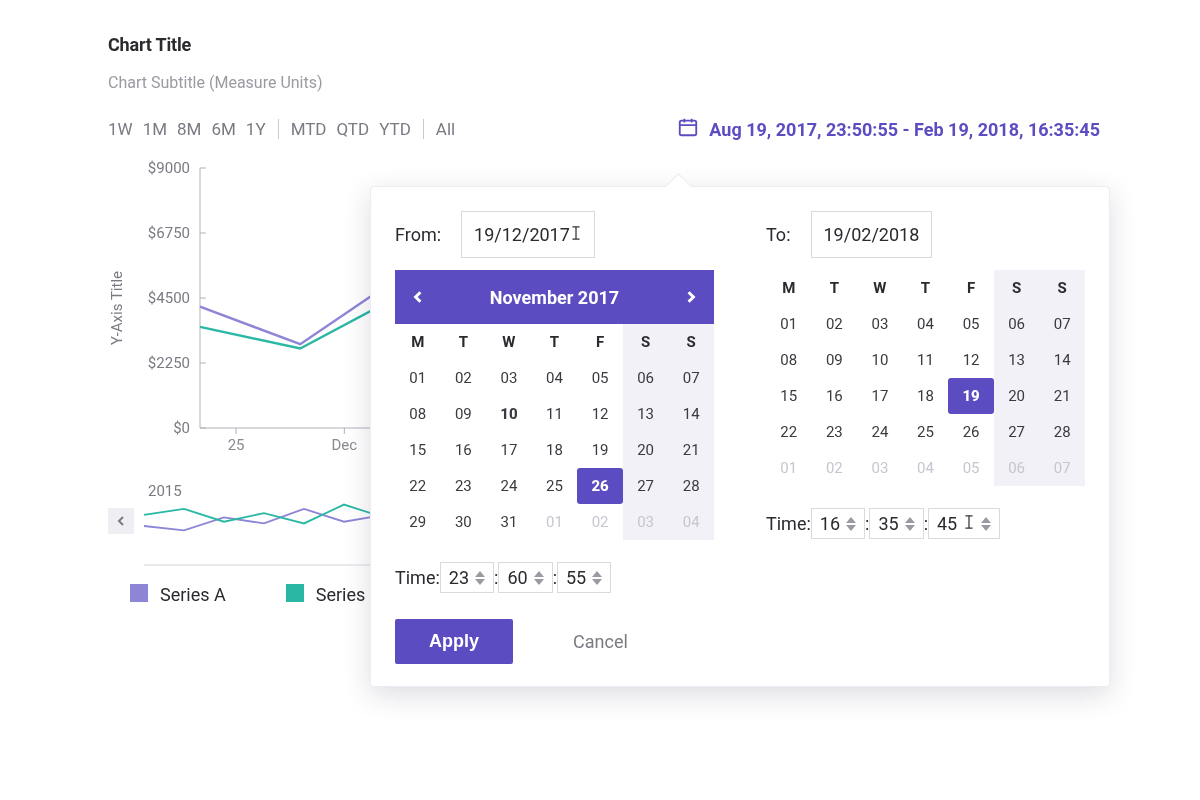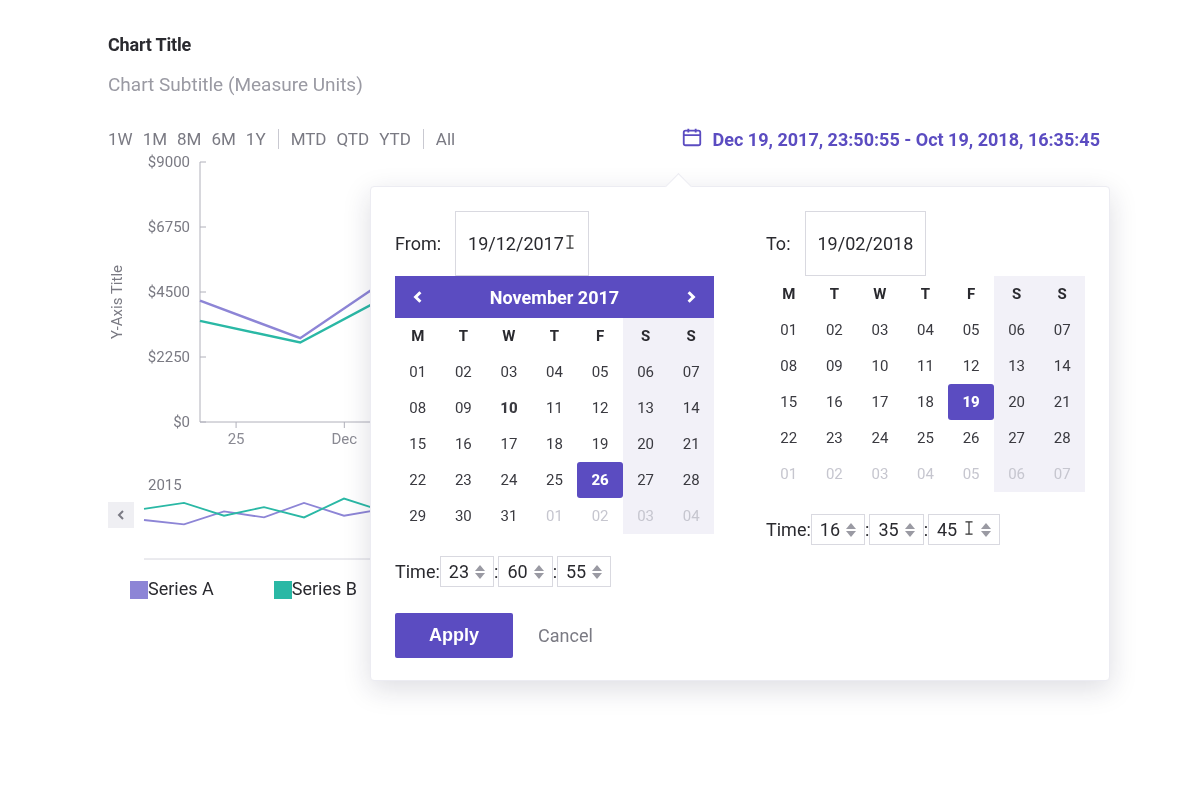--- a/index.html
+++ b/index.html
@@ -20,72 +20,72 @@
   html,body{margin:0;height:100%}
   body{
     width:1200px;height:800px;
     font-family:-apple-system,BlinkMacSystemFont,"Segoe UI",Roboto,Arial,sans-serif;
     color:var(--ink);background:var(--bg);
     padding:30px 100px 30px 108px;
     position:relative;
   }
   
   .title{font-size:18px;font-weight:700;letter-spacing:-.01em;margin:4px 0 18px}
-  .subtitle{font-size:19px;color:var(--muted);margin:0 0 30px}
-  .toolbar{display:flex;align-items:center;justify-content:space-between;margin-bottom:0}
+  .subtitle{font-size:16px;color:var(--muted);margin:0 0 24px}
+  .toolbar{display:flex;align-items:center;justify-content:space-between;margin-bottom:16px}
   .ranges{display:flex;align-items:center;gap:10px;color:var(--muted2);font-size:17px}
   .ranges .sep{width:1px;height:20px;background:var(--axis);margin:0 2px}
   .ranges span{cursor:pointer}
   .date-display{display:flex;align-items:center;gap:10px;color:var(--purple);font-weight:700;font-size:18px}
   .date-display svg{width:22px;height:22px;stroke:var(--purple);fill:none;stroke-width:2}
   
   .chart-wrap{display:flex;align-items:stretch}
   .ytitle{writing-mode:vertical-rl;transform:rotate(180deg);color:var(--muted2);font-size:15px;margin-right:6px;align-self:center}
   .chart{position:relative;flex:1}
   .chart svg{display:block}
   
   .overview{position:relative;margin-top:18px;display:flex;align-items:center;gap:6px}
   .nav-btn{width:26px;height:26px;background:var(--grid);display:flex;align-items:center;justify-content:center;cursor:pointer;user-select:none}
   .nav-btn svg{width:10px;height:10px;stroke:var(--muted2);fill:none;stroke-width:2}
   .overview .strip{flex:1;height:90px;position:relative}
   .overview .year{position:absolute;left:8px;top:6px;color:var(--muted2);font-size:15px}
   
   .legend{display:flex;gap:60px;margin-top:18px;padding-left:22px}
-  .legend .item{display:flex;align-items:flex-end;font-size:18px;color:var(--ink)}
+  .legend .item{display:flex;align-items:flex-start;gap:12px;font-size:18px;color:var(--ink)}
   .swatch{width:18px;height:18px}
   
   .popover{
     position:absolute;left:370px;top:186px;width:740px;
     background:#fff;border-radius:4px;border:1px solid #ececf2;box-shadow:var(--card-shadow);
     padding:24px 24px 22px;
   }
   .popover::before{
     content:"";position:absolute;top:-10px;left:298px;width:18px;height:18px;background:#fff;
     border-left:1px solid #ececf2;border-top:1px solid #ececf2;transform:rotate(45deg);
   }
   .cols{display:flex;gap:52px}
   .col{flex:1}
-  .labelrow{display:flex;align-items:center;gap:14px;font-size:18px;color:var(--ink)}
-  .field{border:1px solid var(--border);padding:21px 12px;font-size:18px;color:var(--ink);min-width:120px;display:inline-block}
+  .labelrow{display:flex;align-items:center;gap:20px;margin-bottom:12px;font-size:18px;color:var(--ink)}
+  .field{border:1px solid var(--border);padding:12px 12px;font-size:18px;color:var(--ink);min-width:120px;display:inline-block}
   .calendar{border:0}
-  .cal-head{background:var(--purple);color:#fff;display:flex;align-items:center;justify-content:space-between;height:42px;padding:0 10px;font-weight:700;font-size:18px}
+  .cal-head{background:var(--purple);color:#fff;display:flex;align-items:center;justify-content:space-between;height:54px;padding:0 10px;font-weight:700;font-size:18px}
   .cal-head .arrow{width:26px;height:26px;display:flex;align-items:center;justify-content:center;cursor:pointer}
   .cal-head .arrow svg{width:12px;height:12px;stroke:#fff;fill:none;stroke-width:2.5}
   .cal-grid{display:grid;grid-template-columns:repeat(7,1fr)}
   .dow{height:36px;display:flex;align-items:center;justify-content:center;font-size:15px;color:var(--ink);font-weight:700}
   .dow.weekend, .day.weekend{background:var(--weekend)}
   .day{height:36px;display:flex;align-items:center;justify-content:center;font-size:15px;color:#3a3a40;cursor:pointer}
   .day.other{color:#c6c6cf}
   .day.bold{font-weight:800}
   .day.sel{background:var(--purple);color:#fff;font-weight:800;border-radius:3px}
   .timerow{display:flex;align-items:center;margin-top:22px;font-size:18px}
   .stepper{border:1px solid var(--border);display:flex;align-items:center;gap:6px;padding:4px 8px;font-size:18px}
   .spinbtns{display:flex;flex-direction:column;line-height:0}
   .spinbtns svg{width:10px;height:8px;fill:#9a9aa3}
-  .actions{display:flex;gap:25px;margin-top:26px;align-items:center}
+  .actions{display:flex;gap:60px;margin-top:26px;align-items:center}
   .btn-primary{background:var(--purple);color:#fff;border:none;font-size:18px;font-weight:700;padding:12px 34px;cursor:pointer;border-radius:2px}
   .btn-link{color:var(--muted2);font-size:18px;cursor:pointer}
   .caret{display:inline-block}
   .caret svg{width:12px;height:16px;fill:#444}
 </style>
 </head>
 <body>
 
 <h1 class="title">Chart Title</h1>
 <p class="subtitle">Chart Subtitle (Measure Units)</p>
@@ -104,21 +104,21 @@
     <span class="sep"></span>
     <span>All</span>
   </div>
   <div class="date-display">
     <span>
       <svg viewBox="0 0 24 24">
           <rect x="3" y="5" width="18" height="16" rx="2"></rect>
           <path d="M3 10h18M8 3v4M16 3v4"></path>
         </svg>
     </span>
-    <span>Dec 19, 2017, 23:50:55 - Oct 19, 2018, 16:35:45</span>
+    <span>Aug 19, 2017, 23:50:55 - Feb 19, 2018, 16:35:45</span>
   </div>
 </div>
 
 <div class="chart-wrap">
   <div class="ytitle">Y-Axis Title</div>
   <div class="chart">
     <svg id="main-chart-svg" viewBox="0 0 980 300" width="980" height="300">
         <text x="58" y="15" text-anchor="end" fill="#7a7a83" font-size="15">$9000</text>
         <line x1="68" x2="74" y1="10" y2="10" stroke="#b0b0ba"></line>
         <text x="58" y="80" text-anchor="end" fill="#7a7a83" font-size="15">$6750</text>

